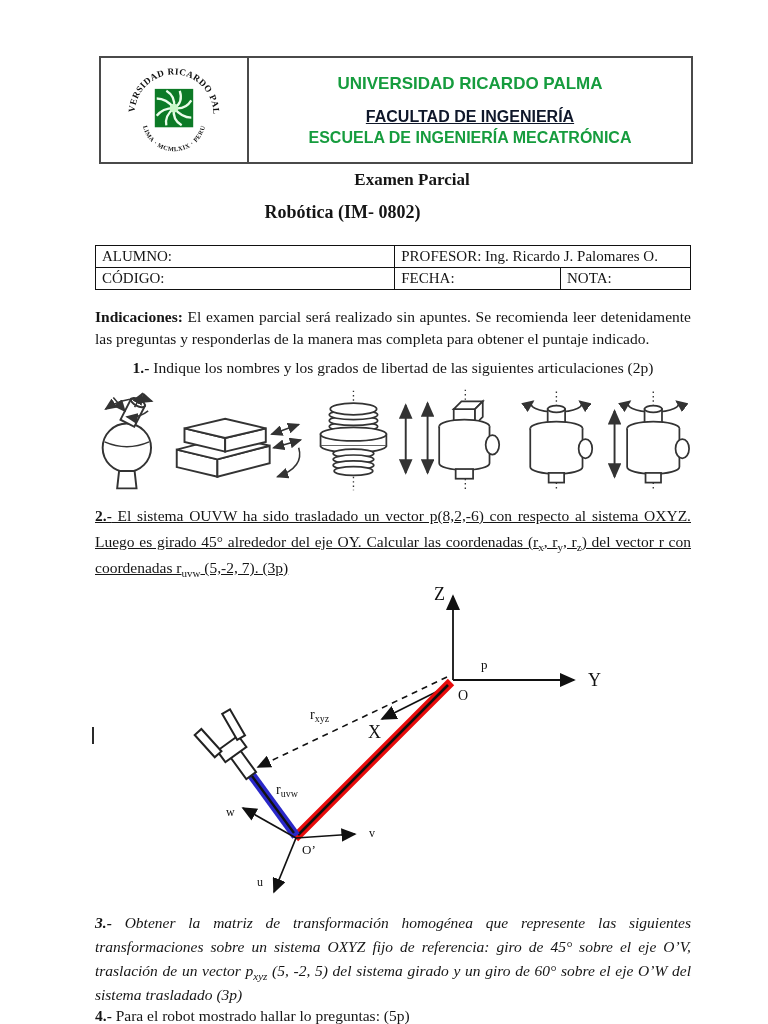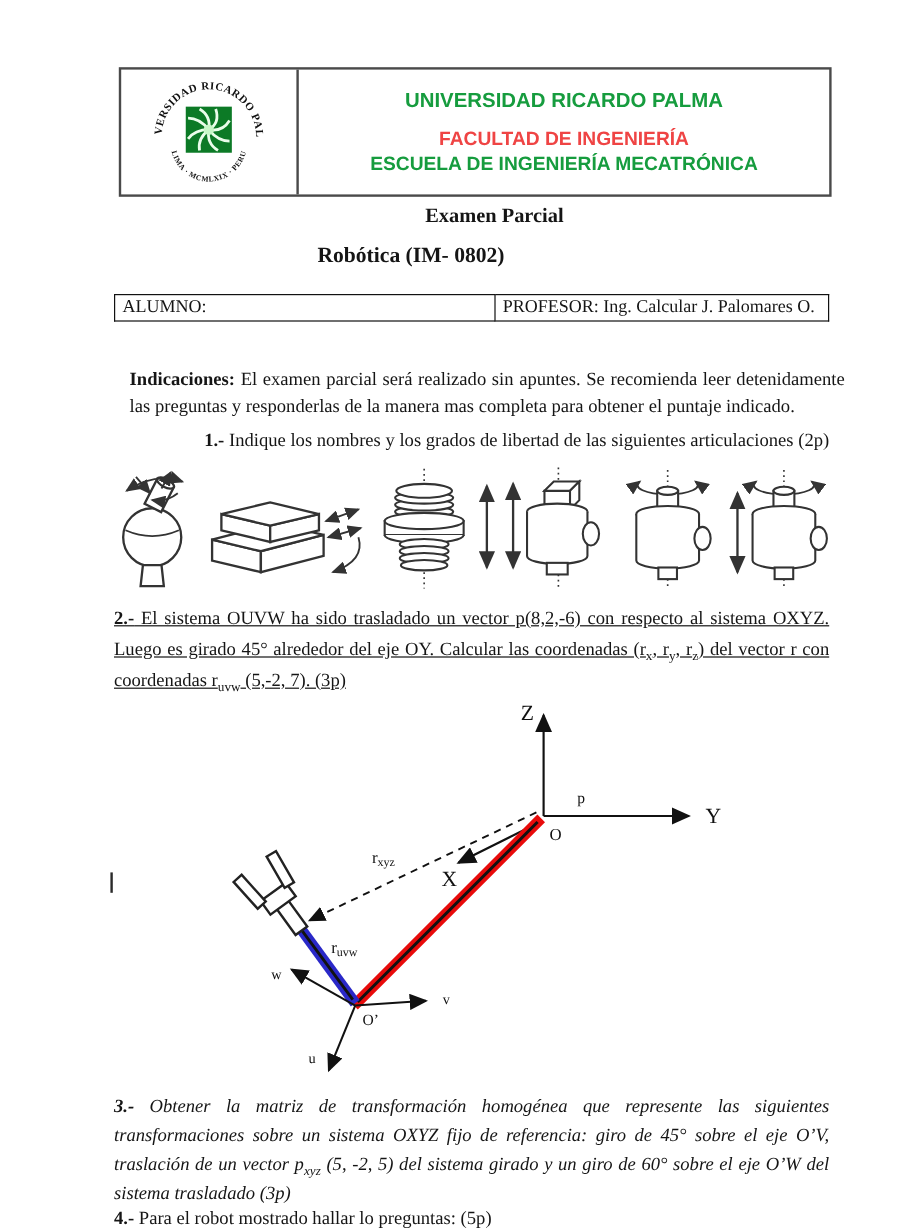--- a/index.html
+++ b/index.html
@@ -19,22 +19,22 @@
   
   .title1{left:0;top:170px;width:768px;text-align:center;font-size:17px;font-weight:bold;padding-left:28px;}
   .title2{left:0;top:202px;width:685px;text-align:center;font-size:18px;font-weight:bold;}
 
   
   .info{left:95px;top:245px;width:596px;border-collapse:collapse;font-size:15px;padding-left:23px;}
   .info td{border:1.7px solid #111;height:20px;padding:0 4px 1px 6px;vertical-align:middle;}
 
   
   .para{left:95px;width:596px;font-size:15.5px;text-align:justify;}
-  .p-ind{top:306px;line-height:22px;margin-left:13px;}
-  .p-q1{top:357px;line-height:22px;text-align:right;}
+  .p-ind{top:306px;line-height:22px;}
+  .p-q1{top:357px;line-height:22px;text-align:center;}
   .p-q2{top:503px;line-height:26px;text-decoration:underline;}
   .p-q3{top:911px;line-height:24px;font-style:italic;}
   .p-q4{top:1004px;line-height:24px;text-align:left;}
   .b{font-weight:bold;}
   sub{font-size:11px;line-height:0;}
 
   
   .joints{left:92px;top:386px;width:604px;height:110px;display:flex;align-items:flex-start;justify-content:space-between;}
   .joints svg{display:block;}
 
@@ -68,33 +68,38 @@
         <path d="M50,48 Q40,56 42,66"></path>
         <path d="M50,48 Q38,48 32,56"></path>
         <path d="M50,48 Q42,38 32,38"></path>
         <path d="M50,48 Q52,36 42,30"></path>
       </g>
       <circle cx="50" cy="48" r="4.5" fill="#c8f7c8"></circle>
     </svg>
   </div>
   <div class="hdr-text">
     <div class="hdr-line1" style="color:#169C3E;">UNIVERSIDAD RICARDO PALMA</div>
-    <div class="hdr-line2" style="color:#ef4444;">FACULTAD DE INGENIERÍA</div>
+    <div class="hdr-line2" style="color:#0f172a;text-decoration:underline;">FACULTAD DE INGENIERÍA</div>
     <div class="hdr-line3" style="color:#169C3E;">ESCUELA DE INGENIERÍA MECATRÓNICA</div>
   </div>
 </div>
 
 <div class="abs title1">Examen Parcial</div>
 <div class="abs title2">Robótica (IM- 0802)</div>
 
 <table class="abs info">
   <tbody>
       <tr>
     <td style="width:306px;">ALUMNO:</td>
-    <td colspan="2">PROFESOR: Ing. Calcular J. Palomares O.</td>
+    <td colspan="2">PROFESOR: Ing. Ricardo J. Palomares O.</td>
+  </tr>
+  <tr>
+    <td>CÓDIGO:</td>
+    <td style="width:163px;">FECHA:</td>
+    <td style="width:125px;">NOTA:</td>
   </tr>
 </tbody>
   </table>
 
 <div class="abs para p-ind">
   <span class="b">Indicaciones:</span><span> El examen parcial será realizado sin apuntes. Se recomienda leer detenidamente las preguntas y responderlas de la manera mas completa para obtener el puntaje indicado.</span>
 </div>
 
 <div class="abs para p-q1">
   <span class="b">1.-</span><span> Indique los nombres y los grados de libertad de las siguientes articulaciones (2p)</span>

